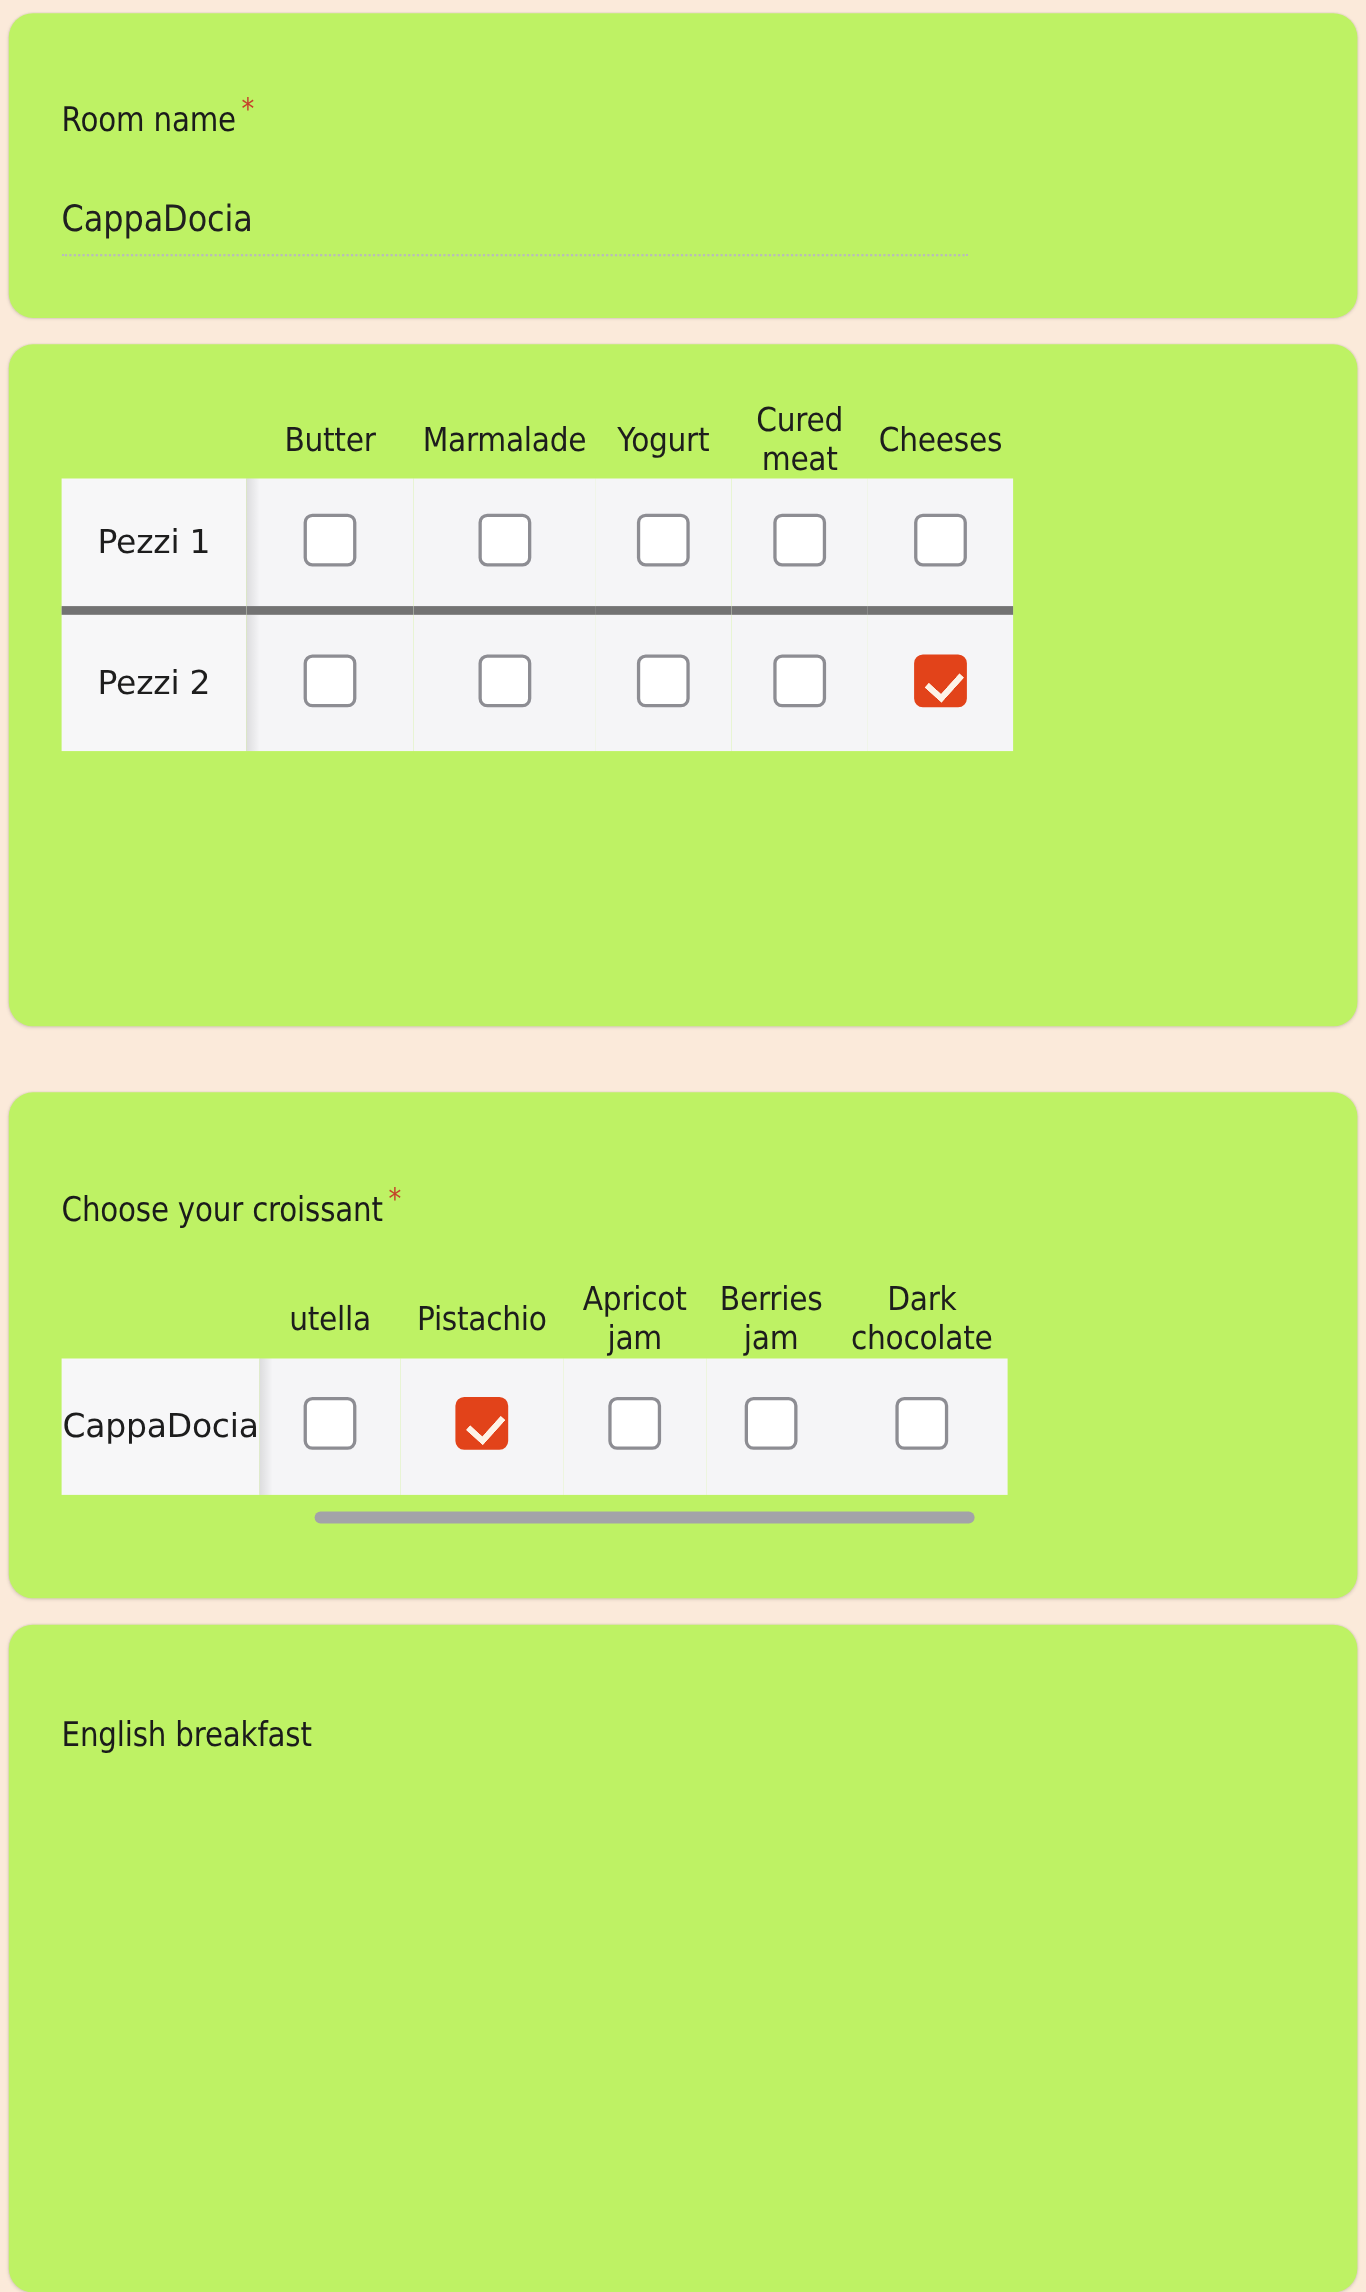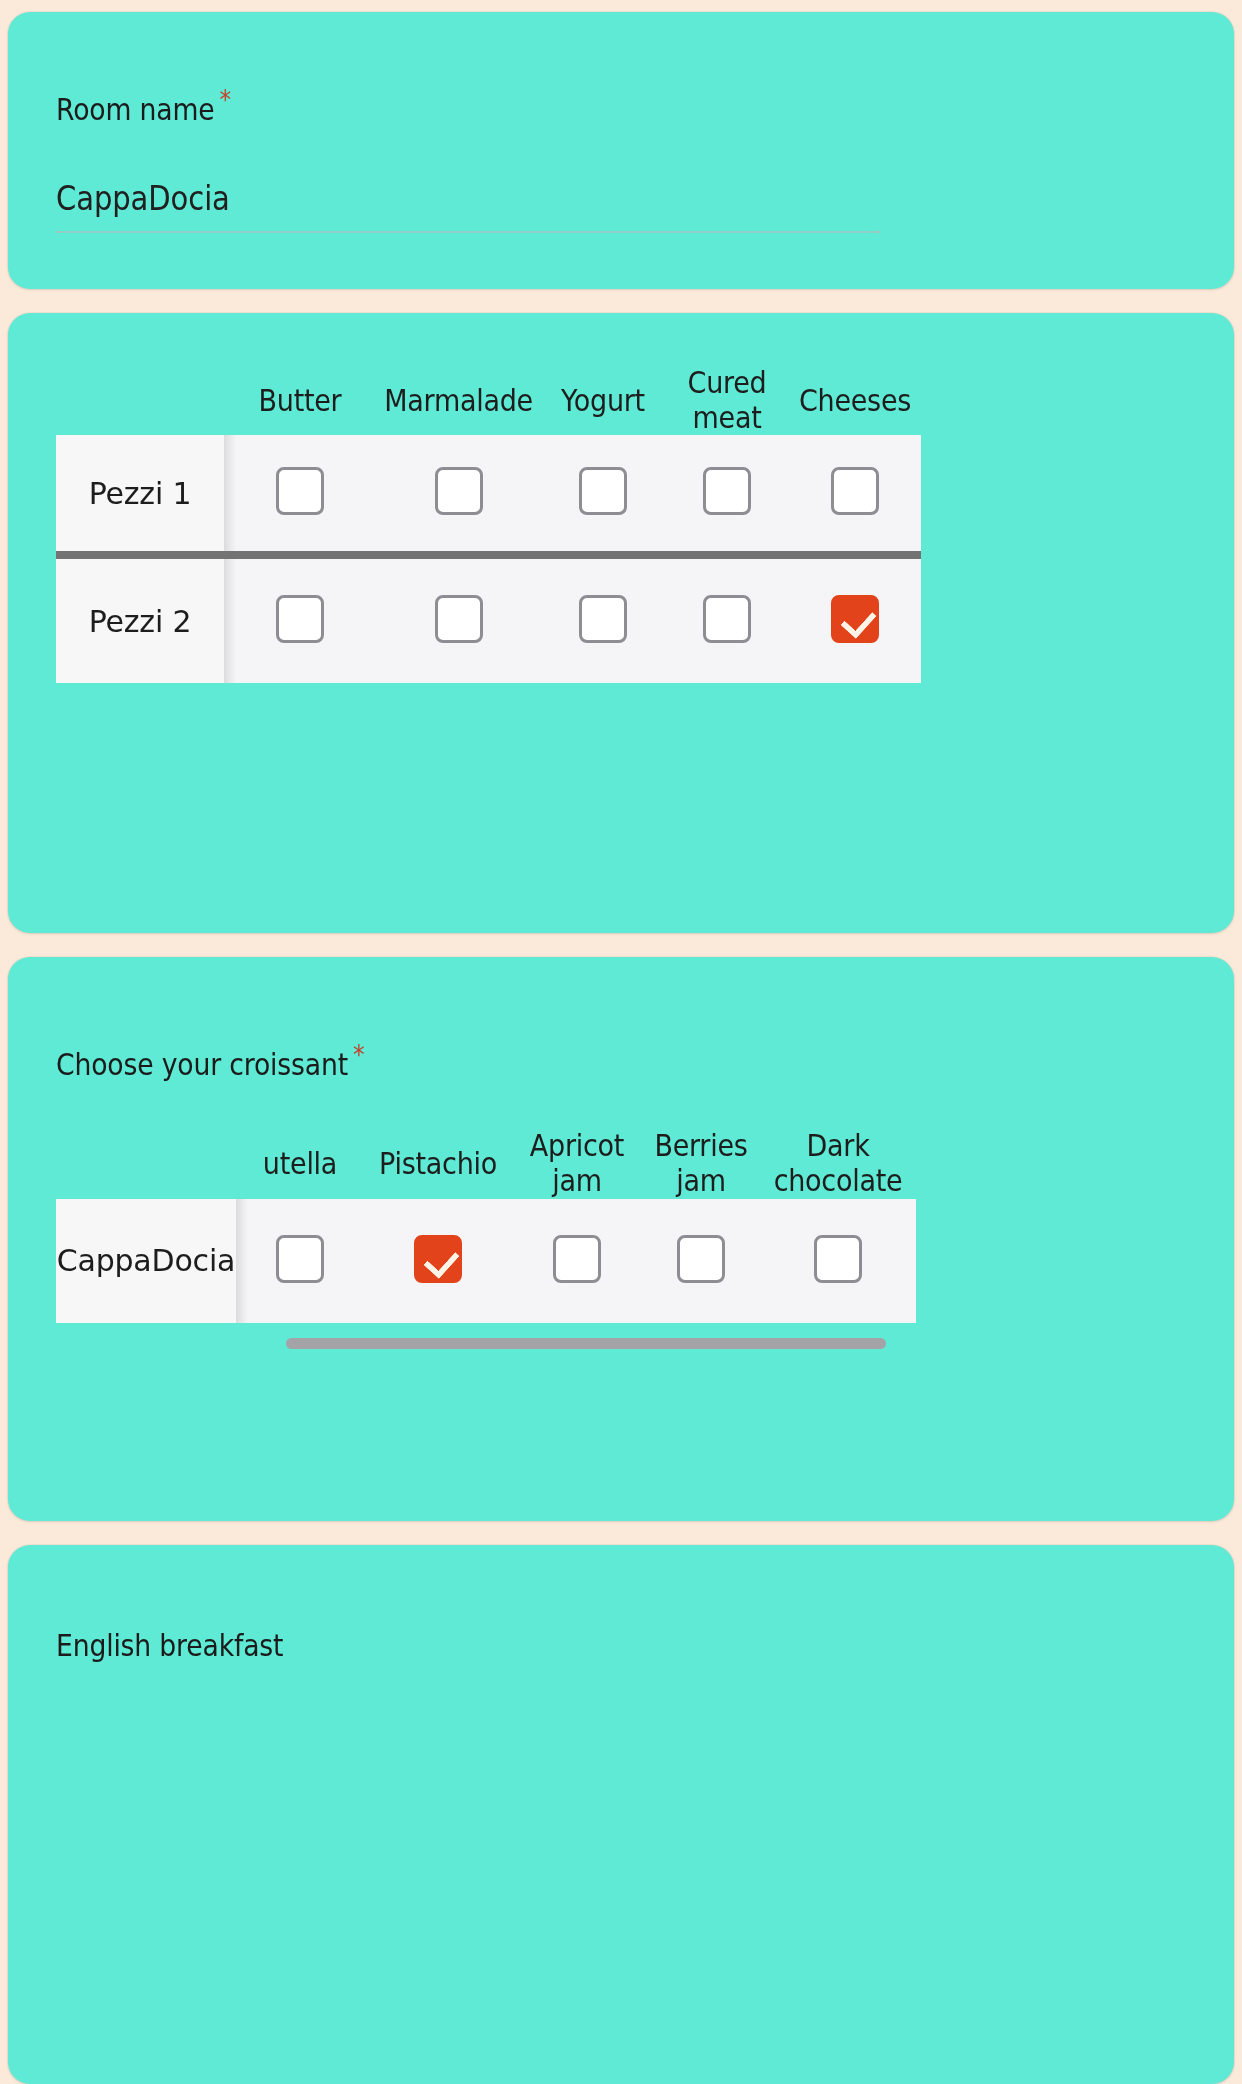--- a/index.html
+++ b/index.html
@@ -22,21 +22,21 @@
     position: relative;
     padding: 0 8px;
     display: flex;
     flex-direction: column;
     gap: 24px;
     padding-top: 12px;
   }
 
   
   .card {
-    background: #5eead4;
+    background: #bef264;
     border-radius: 22px;
     box-shadow: 0 1px 3px rgba(0,0,0,0.10), 0 0 0 1px rgba(0,0,0,0.035);
     position: relative;
     overflow: hidden;
     flex: none;
   }
 
   .card-inner {
     padding: 0 48px;
   }
@@ -81,21 +81,21 @@
     background: transparent;
     width: 100%;
     padding: 0;
     letter-spacing: -0.1px;
     transform: scaleX(0.88);
     transform-origin: left center;
   }
 
   
   .card-continental { height: 620px; }
-  .card-croissant   { height: 564px; }
+  .card-croissant   { height: 460px; margin-top: 36px; }
   .card-english     { flex: 1 1 auto; }
 
   .card-continental .q-label { padding-top: 82px; }
   .card-croissant   .q-label { padding-top: 82px; }
   .card-english     .q-label { padding-top: 82px; }
 
   
   .matrix {
     margin-top: 52px;
     position: relative;

